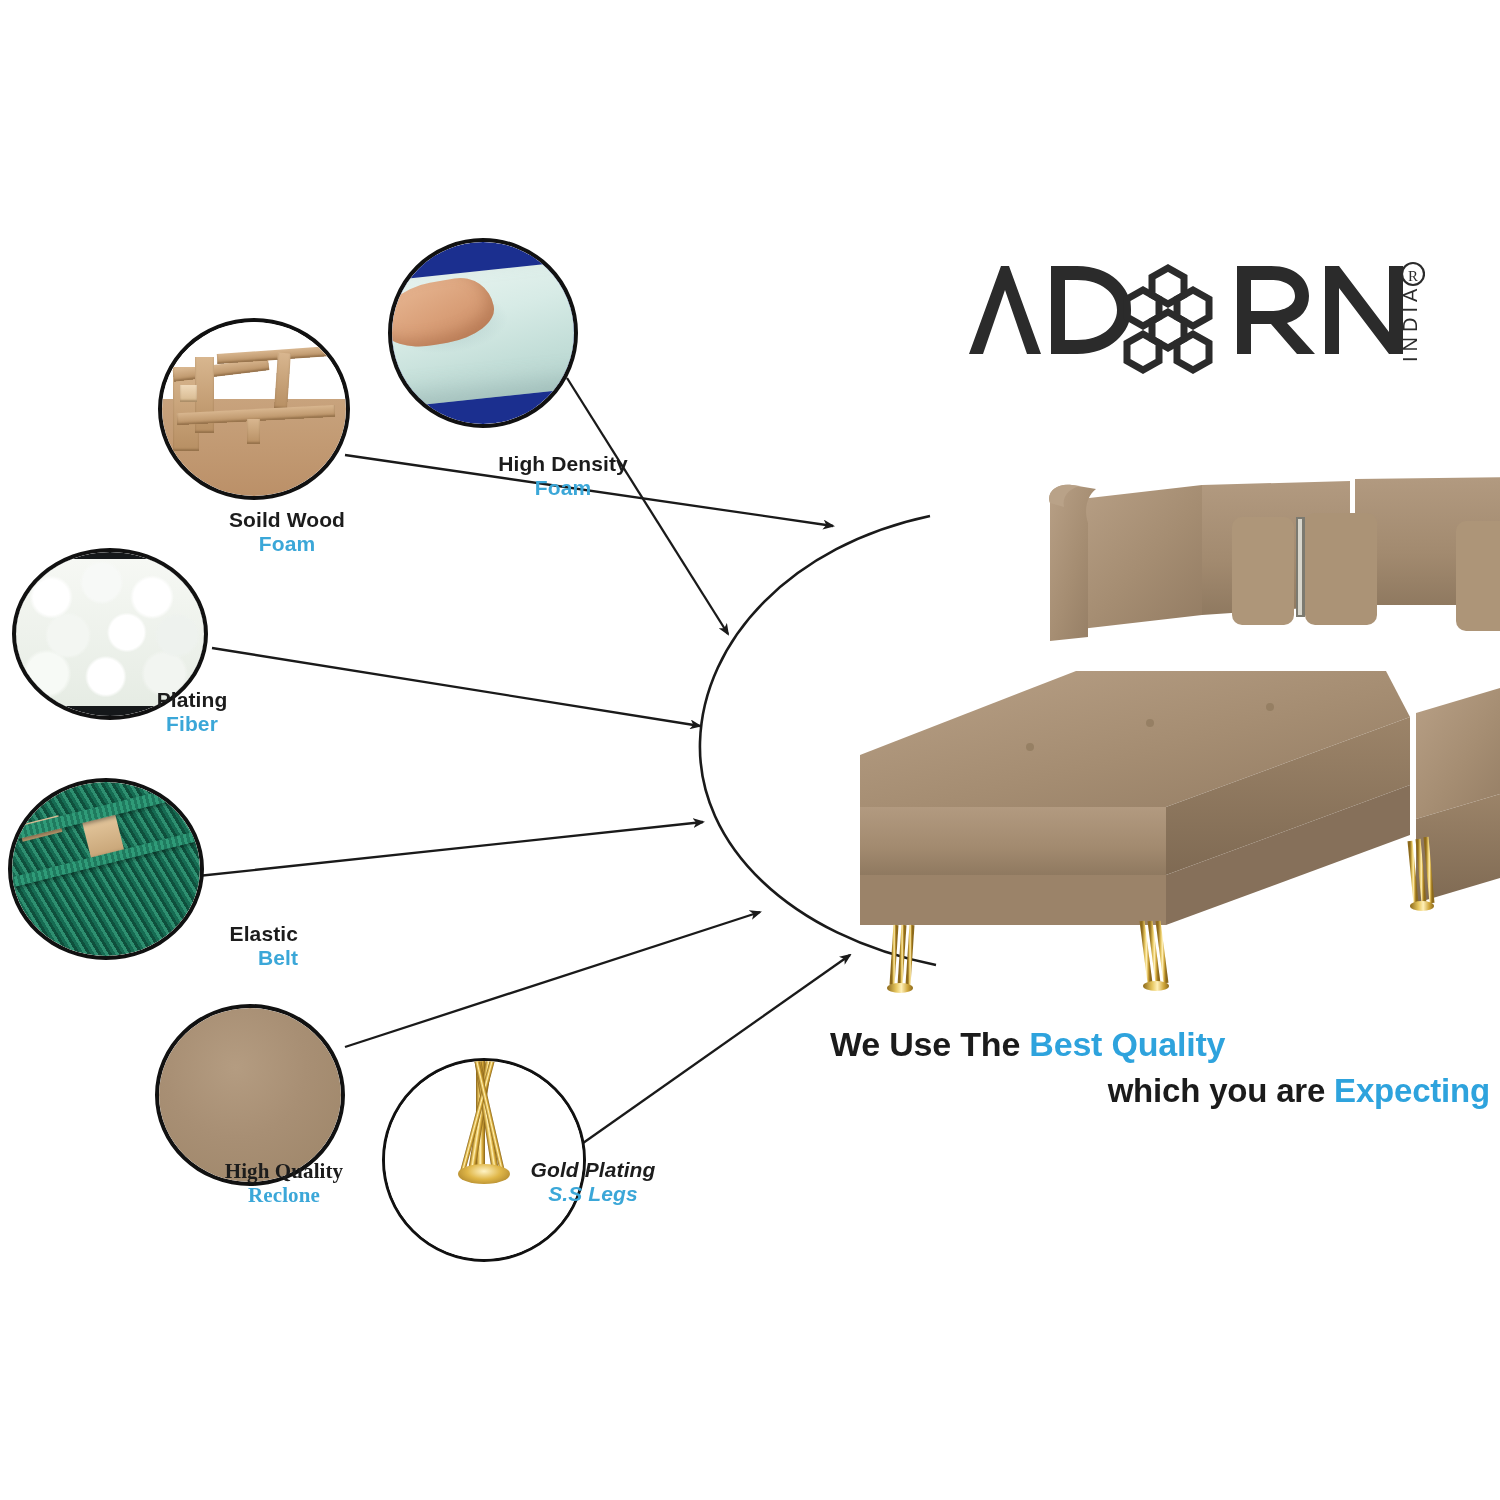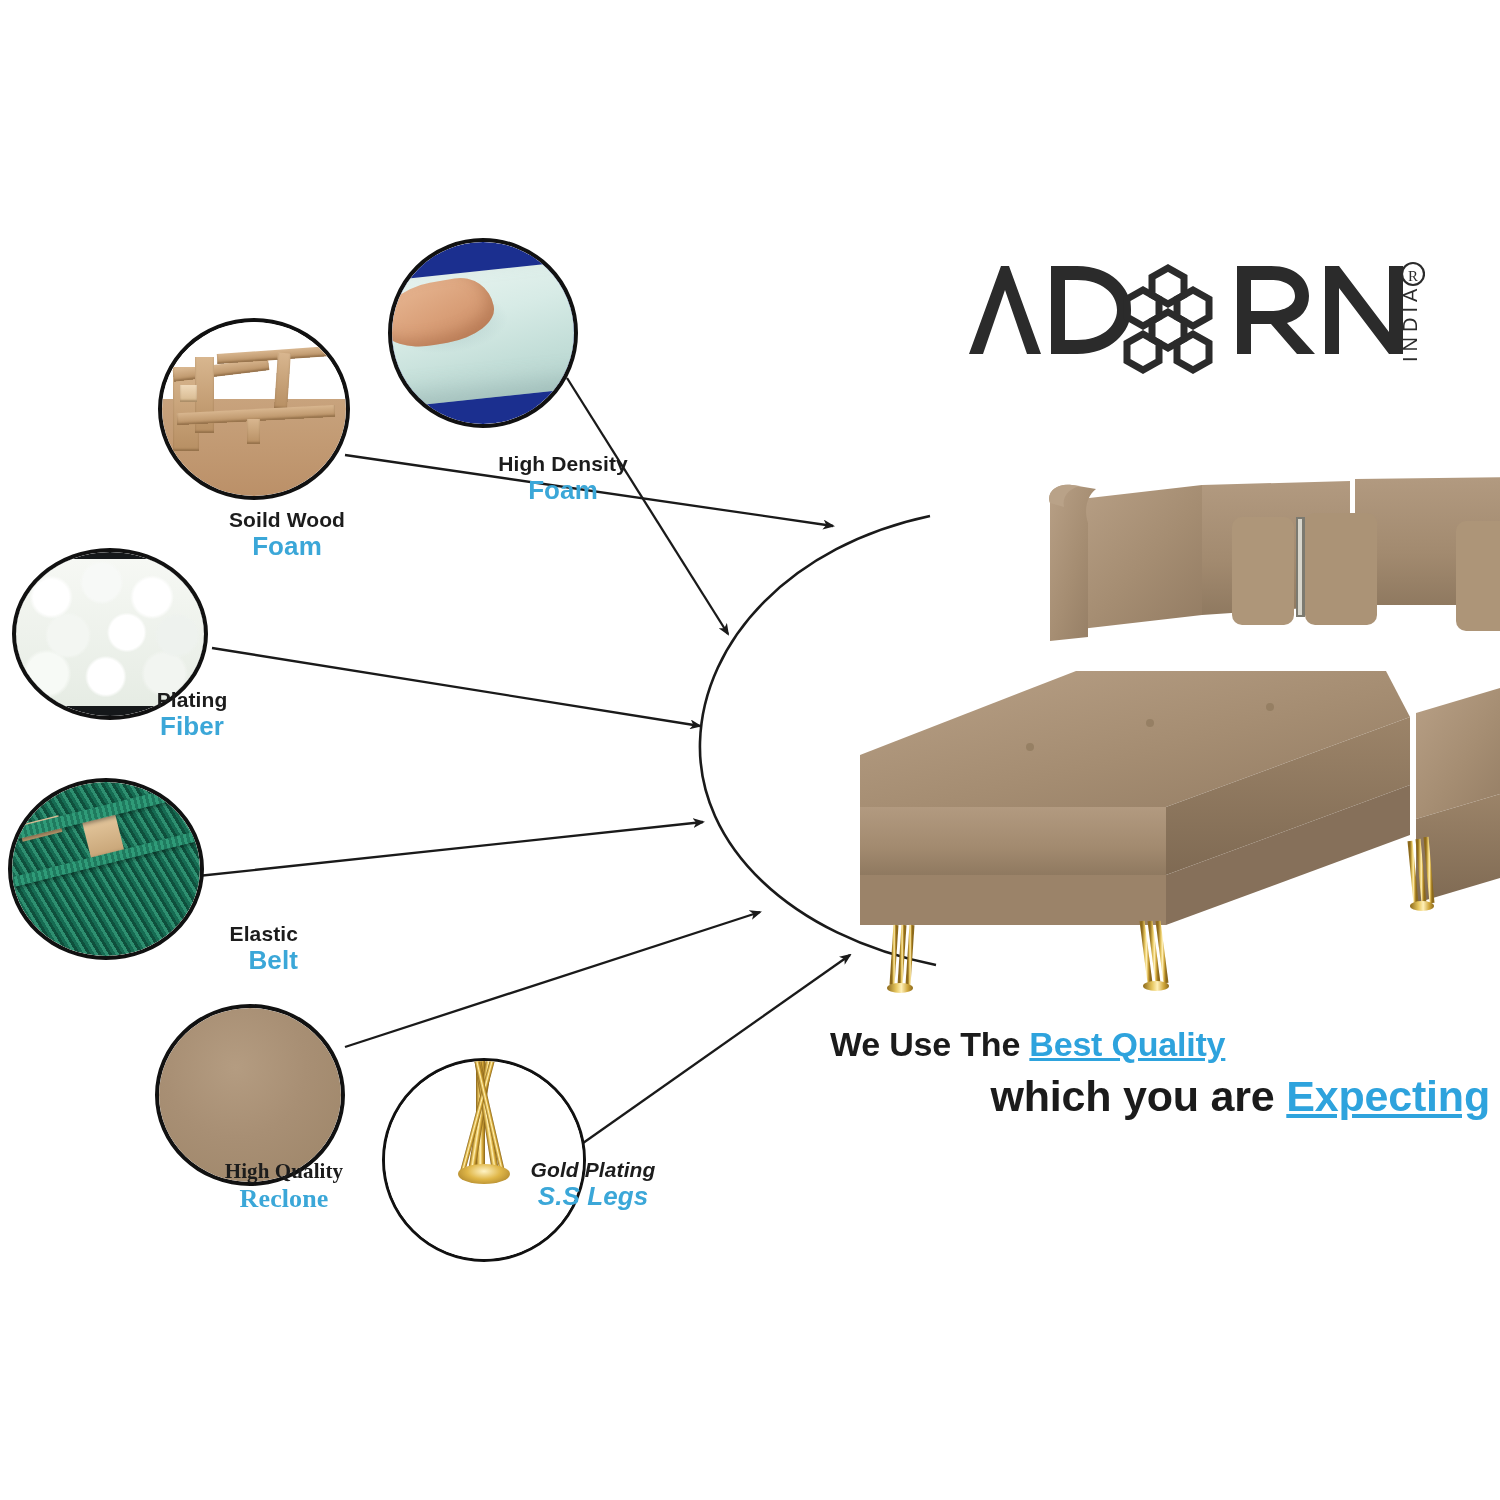--- a/index.html
+++ b/index.html
@@ -43,21 +43,21 @@
   .label .l1 {
     display: block;
     color: #1c1c1c;
     font-size: 21px;
     font-weight: 700;
     letter-spacing: .1px;
   }
   .label .l2 {
     display: block;
     color: #3ba7d8;
-    font-size: 26px;
+    font-size: 21px;
     font-weight: 700;
     letter-spacing: .1px;
   }
 
   
   
   .art-wood {
     position: absolute; inset: 0;
     background:
       linear-gradient(180deg, #ffffff 0%, #ffffff 44%, #c8a37d 44%, #bb9068 100%);
@@ -153,22 +153,22 @@
   #tagline {
     position:absolute;
     left: 830px;
     top: 1025px;
     width: 660px;
     font-weight: 700;
     color: #1b1b1b;
     letter-spacing: -0.2px;
   }
   #tagline .line1 { font-size: 34px; text-align: left; white-space: nowrap; }
-  #tagline .line2 { font-size: 43px; text-align: right; white-space: nowrap; margin-top: 8px; }
-  #tagline .hl { color: #2ea3dd; text-decoration: underline; }
+  #tagline .line2 { font-size: 33px; text-align: right; white-space: nowrap; margin-top: 8px; }
+  #tagline .hl { color: #2ea3dd; }
 
   
   #logo { position:absolute; left: 965px; top: 250px; width: 460px; height: 130px; }
 </style>
 </head>
 <body>
 
 <div id="root">
 
   <svg id="connectors" width="1500" height="1500" style="position:absolute;left:0;top:0;">

